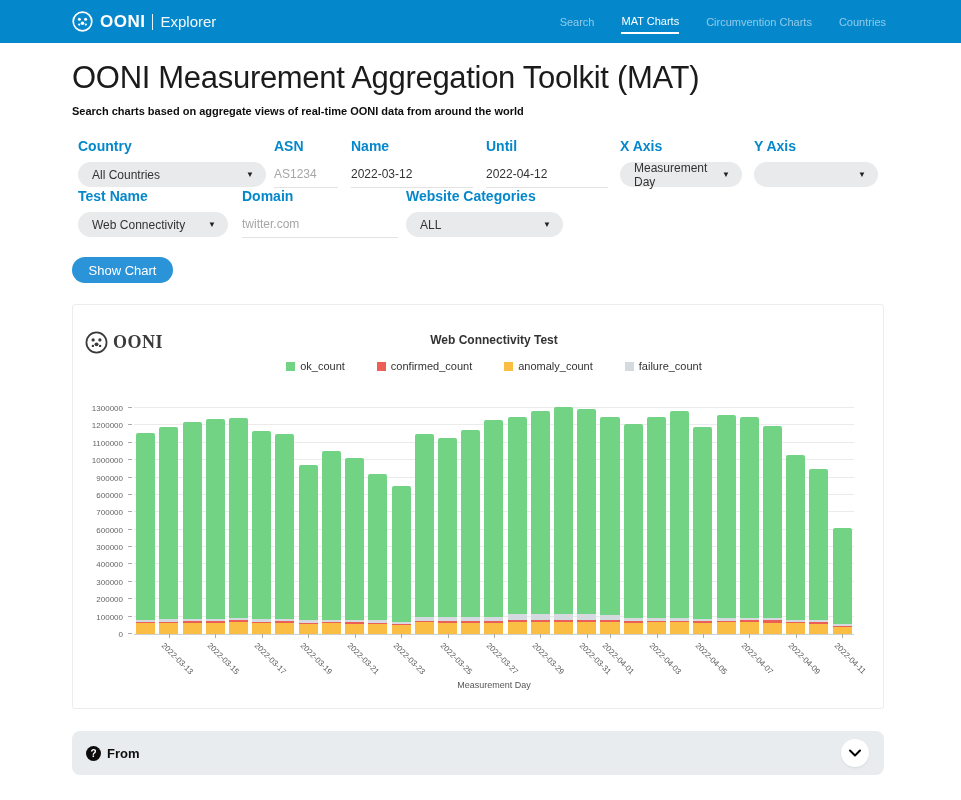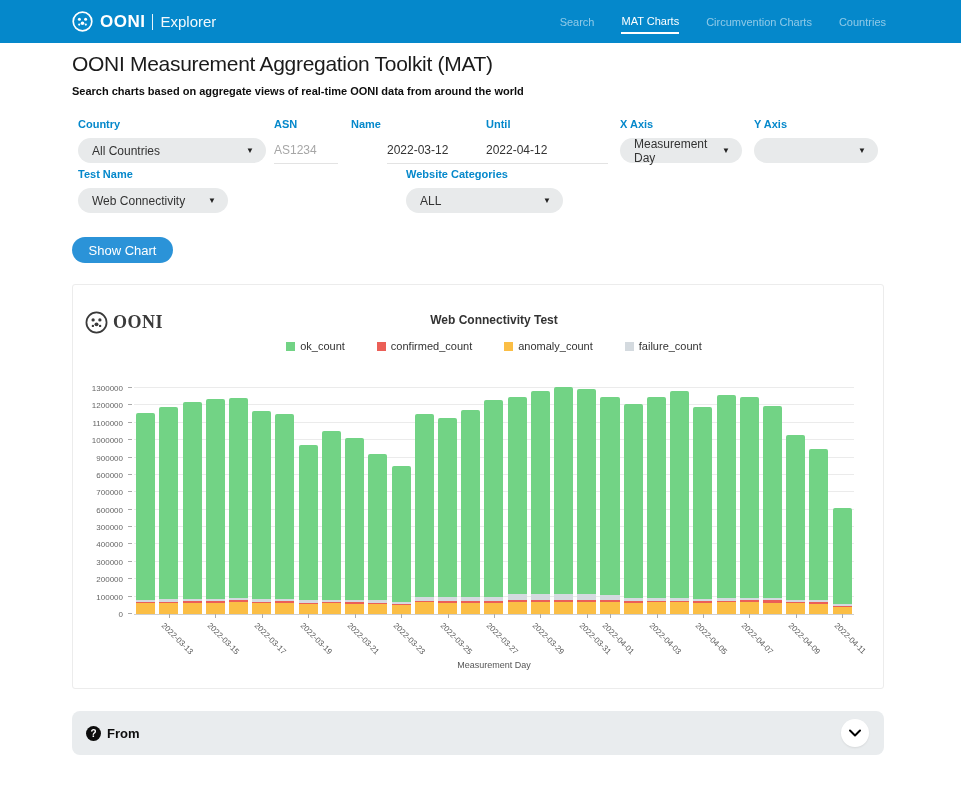--- a/index.html
+++ b/index.html
@@ -10,27 +10,27 @@
   .brand { display:flex; align-items:center; gap:7px; color:#fff; }
   .brand-ooni { font-weight:bold; font-size:17px; letter-spacing:.5px; }
   .brand-sep { width:1px; height:16px; background:rgba(255,255,255,.9); display:inline-block; }
   .brand-explorer { font-size:15px; font-weight:400; opacity:.95; }
   .nav-links { display:flex; gap:27px; align-items:center; }
   .nav-link { font-size:11px; color:rgba(255,255,255,.55); cursor:pointer; padding:6px 0 5px; }
   .nav-link.active { color:#fff; border-bottom:2px solid #fff; }
 
   
   .main { padding:0 75px 0 72px; }
-  .page-title { margin-top:9px; font-size:21px; font-weight:400; color:#1b1b1b; letter-spacing:-.3px; }
+  .page-title { margin-top:17px; font-size:31px; font-weight:400; color:#1b1b1b; letter-spacing:-.3px; }
   .page-subtitle { margin-top:9px; font-size:11px; font-weight:bold; color:#0d0d0d; }
 
   
   .form-area { position:relative; margin-top:21px; height:100px; }
   .fgroup { position:absolute; }
-  .flabel { font-size:11px; font-weight:600; color:#0588CB; margin-bottom:8px; }
+  .flabel { font-size:14px; font-weight:600; color:#0588CB; margin-bottom:8px; }
   .pill { background:#E8EAEB; border-radius:14px; height:25px; display:flex; align-items:center; justify-content:space-between; padding:0 12px 0 14px; font-size:12px; color:#333; cursor:pointer; }
   .caret { font-size:8px; color:#222; margin-left:8px; }
   .tinput { border:none; border-bottom:1px solid #E3E3E3; background:transparent; font-size:12px; color:#333; padding:5px 0 6px; outline:none; font-family:"Liberation Sans", sans-serif; }
   .tinput::placeholder { color:#A6A6A6; }
 
   .show-chart-btn { margin-top:19px; background:#2B93D8; border:none; color:#fff; font-size:13px; border-radius:15px; height:26px; width:101px; cursor:pointer; font-family:"Liberation Sans", sans-serif; }
 
   
   .chart-card { position:relative; margin-top:21px; width:812px; height:405px; border:1px solid #ececec; border-radius:3px; background:#fff; }
   .chart-logo { position:absolute; left:12px; top:26px; display:flex; align-items:center; gap:5px; color:#3a3a3a; }
@@ -99,21 +99,21 @@
         <span>All Countries</span>
         <span class="caret">▼</span>
       </div>
     </div>
     <div class="fgroup" style="left:202px; top:0; width:64px;">
       <div class="flabel">ASN</div>
       <input class="tinput" style="width: 64px;" placeholder="AS1234">
     </div>
     <div class="fgroup" style="left:279px; top:0; width:122px;">
       <div class="flabel">Name</div>
-      <input class="tinput" style="width: 122px; margin-left: 36px;" value="2022-03-12">
+      <input class="tinput" style="width: 122px;" value="2022-03-12">
     </div>
     <div class="fgroup" style="left:414px; top:0; width:122px;">
       <div class="flabel">Until</div>
       <input class="tinput" style="width: 122px;" value="2022-04-12">
     </div>
     <div class="fgroup" style="left:548px; top:0; width:122px;">
       <div class="flabel">X Axis</div>
       <div class="pill">
         <span>Measurement Day</span>
         <span class="caret">▼</span>
@@ -125,20 +125,24 @@
         <span></span>
         <span class="caret">▼</span>
       </div>
     </div>
     <div class="fgroup" style="left:6px; top:50px; width:150px;">
       <div class="flabel">Test Name</div>
       <div class="pill">
         <span>Web Connectivity</span>
         <span class="caret">▼</span>
       </div>
+    </div>
+    <div class="fgroup" style="left:170px; top:50px; width:156px;">
+      <div class="flabel">Domain</div>
+      <input class="tinput" style="width: 156px;" placeholder="twitter.com">
     </div>
     <div class="fgroup" style="left:334px; top:50px; width:157px;">
       <div class="flabel">Website Categories</div>
       <div class="pill">
         <span>ALL</span>
         <span class="caret">▼</span>
       </div>
     </div>
   </div>
 

